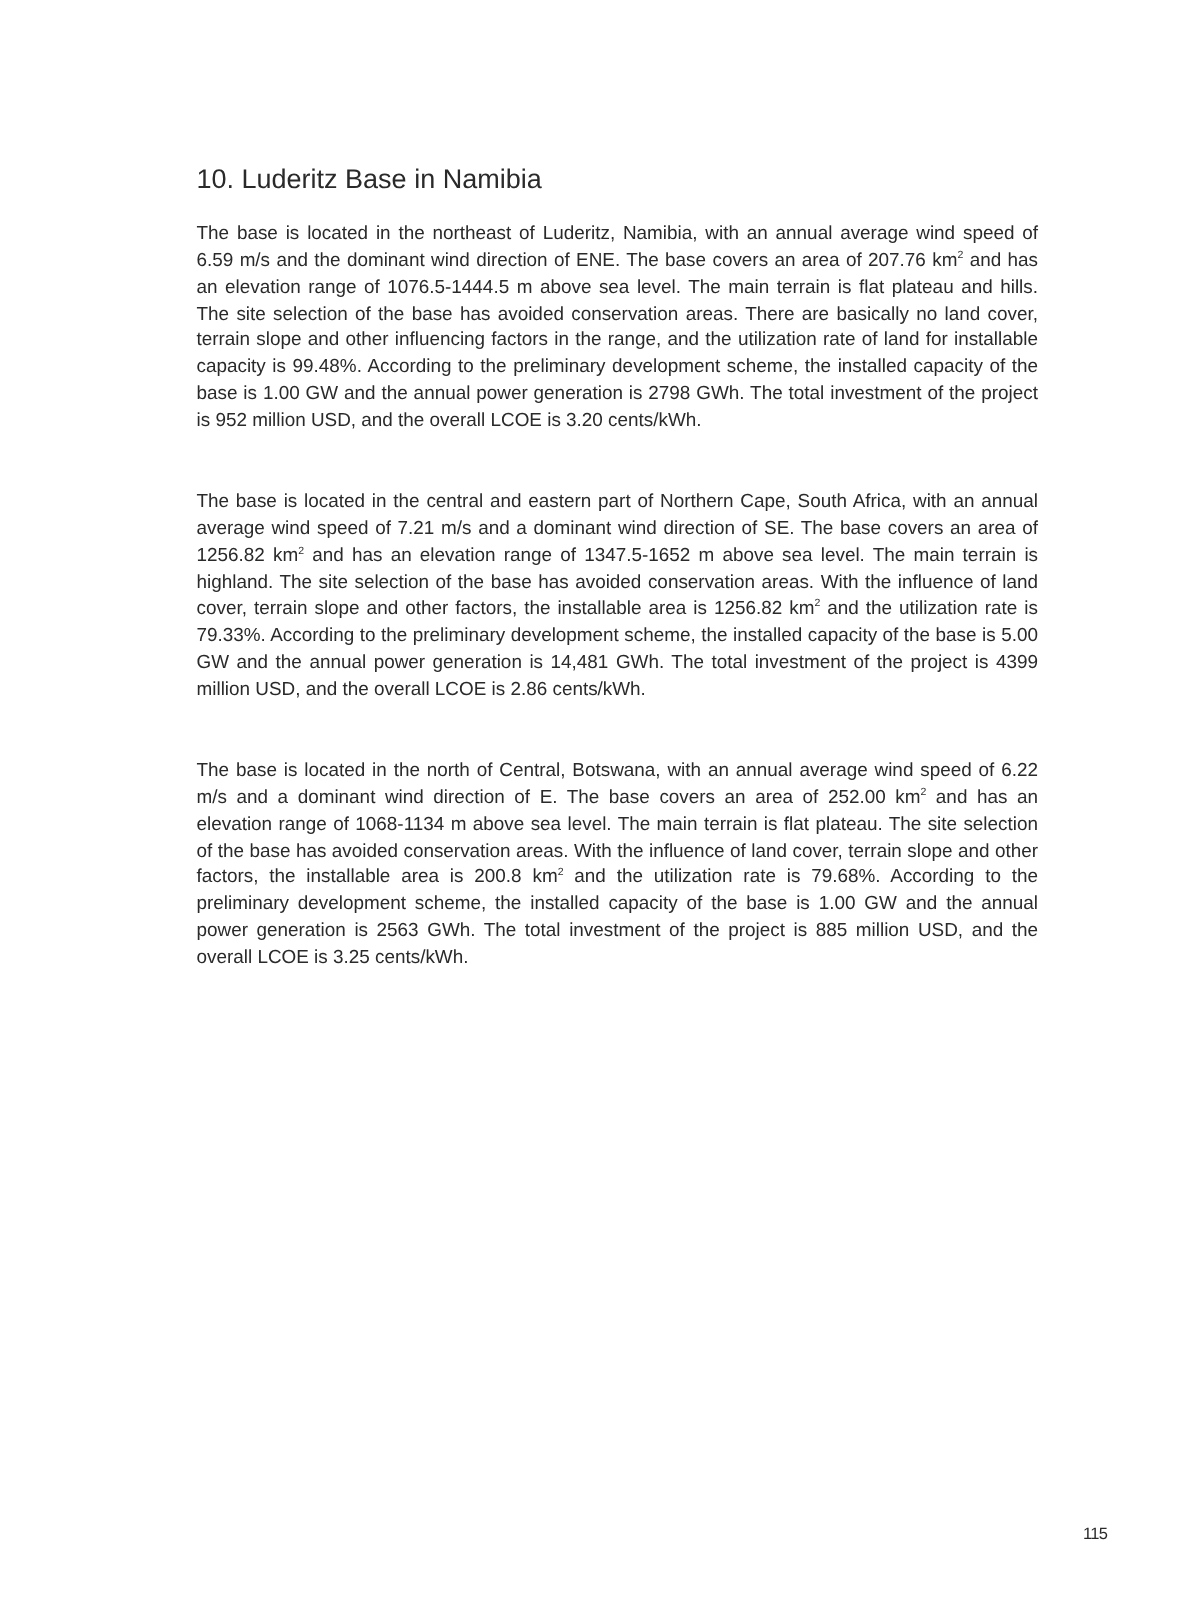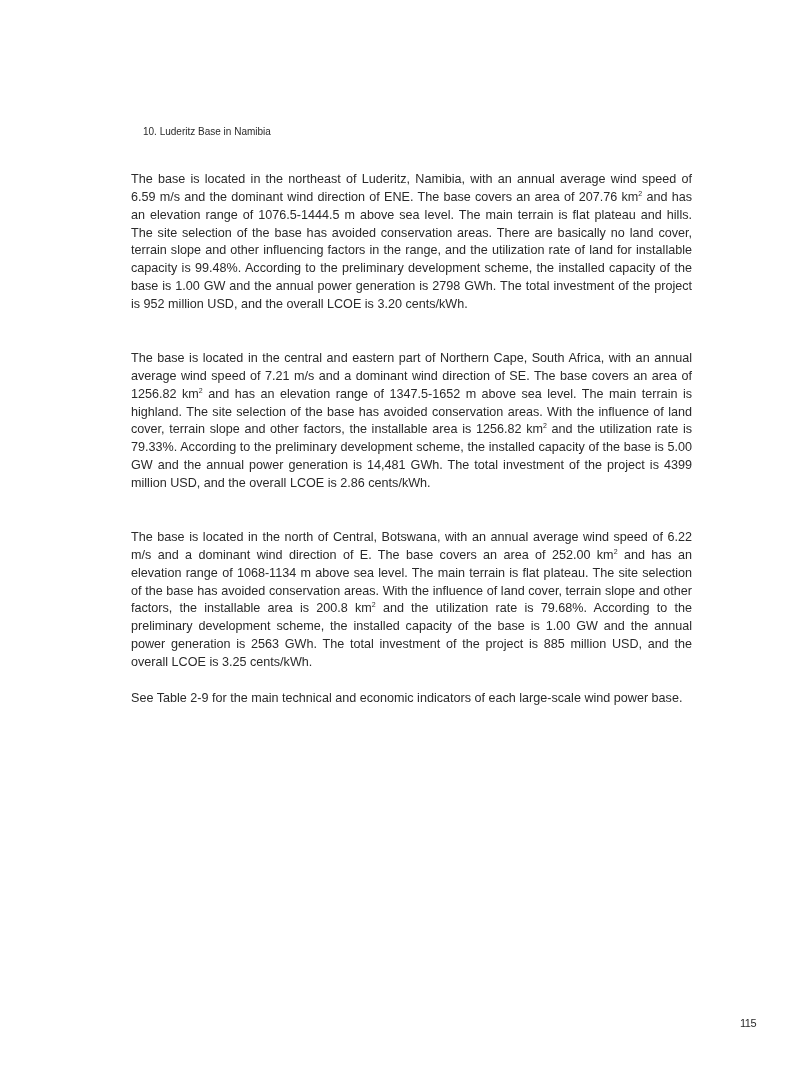--- a/index.html
+++ b/index.html
@@ -17,40 +17,40 @@
     }
     .content {
       position: absolute;
       left: 131px;
       top: 111px;
       width: 561px;
       font-size: 12.6px;
       line-height: 17.9px;
     }
     .heading {
-      margin: 12px;
+      margin: 0;
       font-weight: normal;
-      font-size: 10px;
+      font-size: 18px;
     }
     .para {
       margin: 0;
       text-align: justify;
       text-align-last: left;
     }
     .gap {
       height: 17.9px;
     }
     sup {
       font-size: 7px;
       line-height: 0;
       vertical-align: 5px;
     }
     .page-number {
       position: absolute;
-      left: 740px;
+      left: 722px;
       top: 1017px;
       font-size: 11px;
       color: #2a2a2a;
       letter-spacing: -0.5px;
     }
   </style>
 </head>
 <body>
 
 <div class="content">
@@ -61,16 +61,15 @@
   <div class="gap"></div>
 
   <div class="gap"></div>
   <p class="para"><span>The base is located in the central and eastern part of Northern Cape, South Africa, with an annual average wind speed of 7.21 m/s and a dominant wind direction of SE. The base covers an area of 1256.82 km</span><sup>2</sup><span> and has an elevation range of 1347.5-1652 m above sea level. The main terrain is highland. The site selection of the base has avoided conservation areas. With the influence of land cover, terrain slope and other factors, the installable area is 1256.82 km</span><sup>2</sup><span> and the utilization rate is 79.33%. According to the preliminary development scheme, the installed capacity of the base is 5.00 GW and the annual power generation is 14,481 GWh. The total investment of the project is 4399 million USD, and the overall LCOE is 2.86 cents/kWh.</span></p>
   <div class="gap"></div>
 
   <div class="gap"></div>
   <p class="para"><span>The base is located in the north of Central, Botswana, with an annual average wind speed of 6.22 m/s and a dominant wind direction of E. The base covers an area of 252.00 km</span><sup>2</sup><span> and has an elevation range of 1068-1134 m above sea level. The main terrain is flat plateau. The site selection of the base has avoided conservation areas. With the influence of land cover, terrain slope and other factors, the installable area is 200.8 km</span><sup>2</sup><span> and the utilization rate is 79.68%. According to the preliminary development scheme, the installed capacity of the base is 1.00 GW and the annual power generation is 2563 GWh. The total investment of the project is 885 million USD, and the overall LCOE is 3.25 cents/kWh.</span></p>
   <div class="gap"></div>
 
-  <p class="para">See Table 2-9 for the main technical and economic indicators of each large-scale wind power base.</p>
 </div>
 
 <div class="page-number">115</div>
 
 </body></html>

